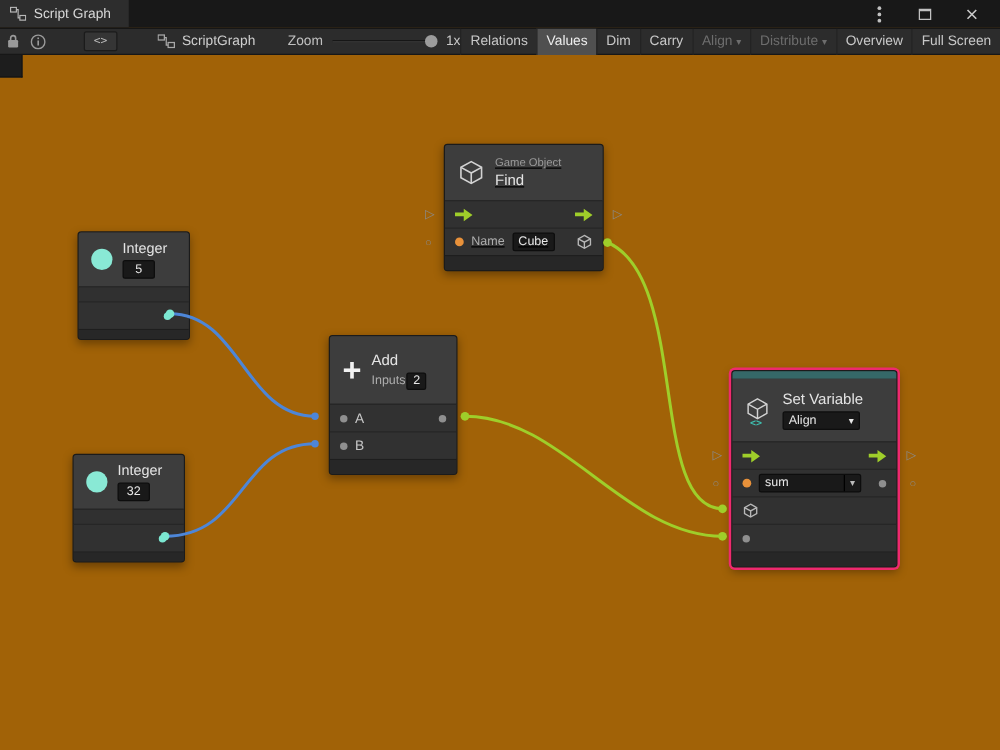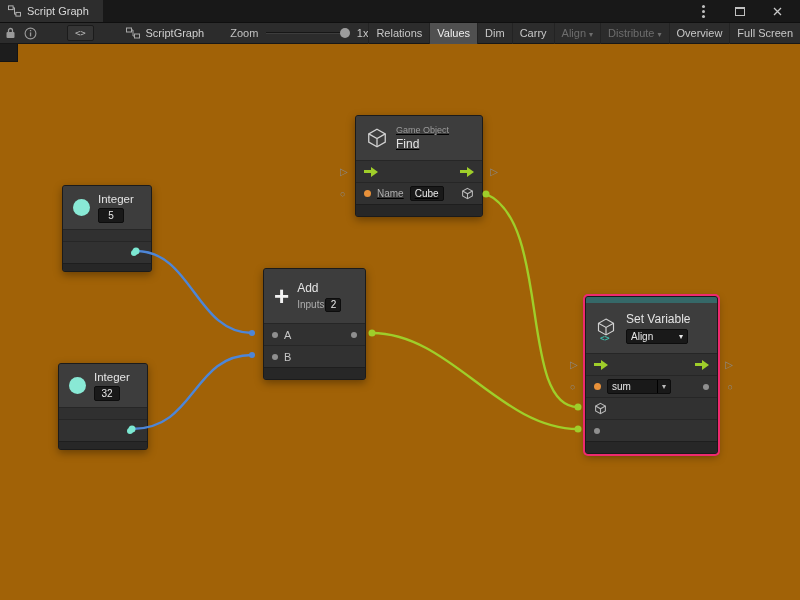--- a/index.html
+++ b/index.html
@@ -89,21 +89,21 @@
   .node.find { width:128px;text-decoration:underline; }
   .find-header { height:44px; }
 
   .node.setvar { width:133px; }
   .sv-strip { height:6px; background:#356868; border-radius:2px 2px 0 0; }
   .sv-header { height:50px; border-radius:0; }
   .sv-icon { position:relative; width:22px; height:24px; flex:none; }
   .sv-icon .angle { position:absolute; left:4px; bottom:-3px; color:#3fbfb0; font-size:8px; font-weight:bold;
                     font-family:"DejaVu Sans Mono", monospace; }
   .sv-kind { width:62px; }
-  .sv-var { width:64px; }
+  .sv-var { width:82px; }
 
   
   .wires { position:absolute; left:0; top:0; z-index:5; pointer-events:none; }
   .wire { fill:none; stroke-width:2.4; stroke-linecap:round; }
   .wire.blue { stroke:#4d86d8; }
   .wire.green { stroke:#9fce2a; }
 </style>
 </head>
 <body>
 

